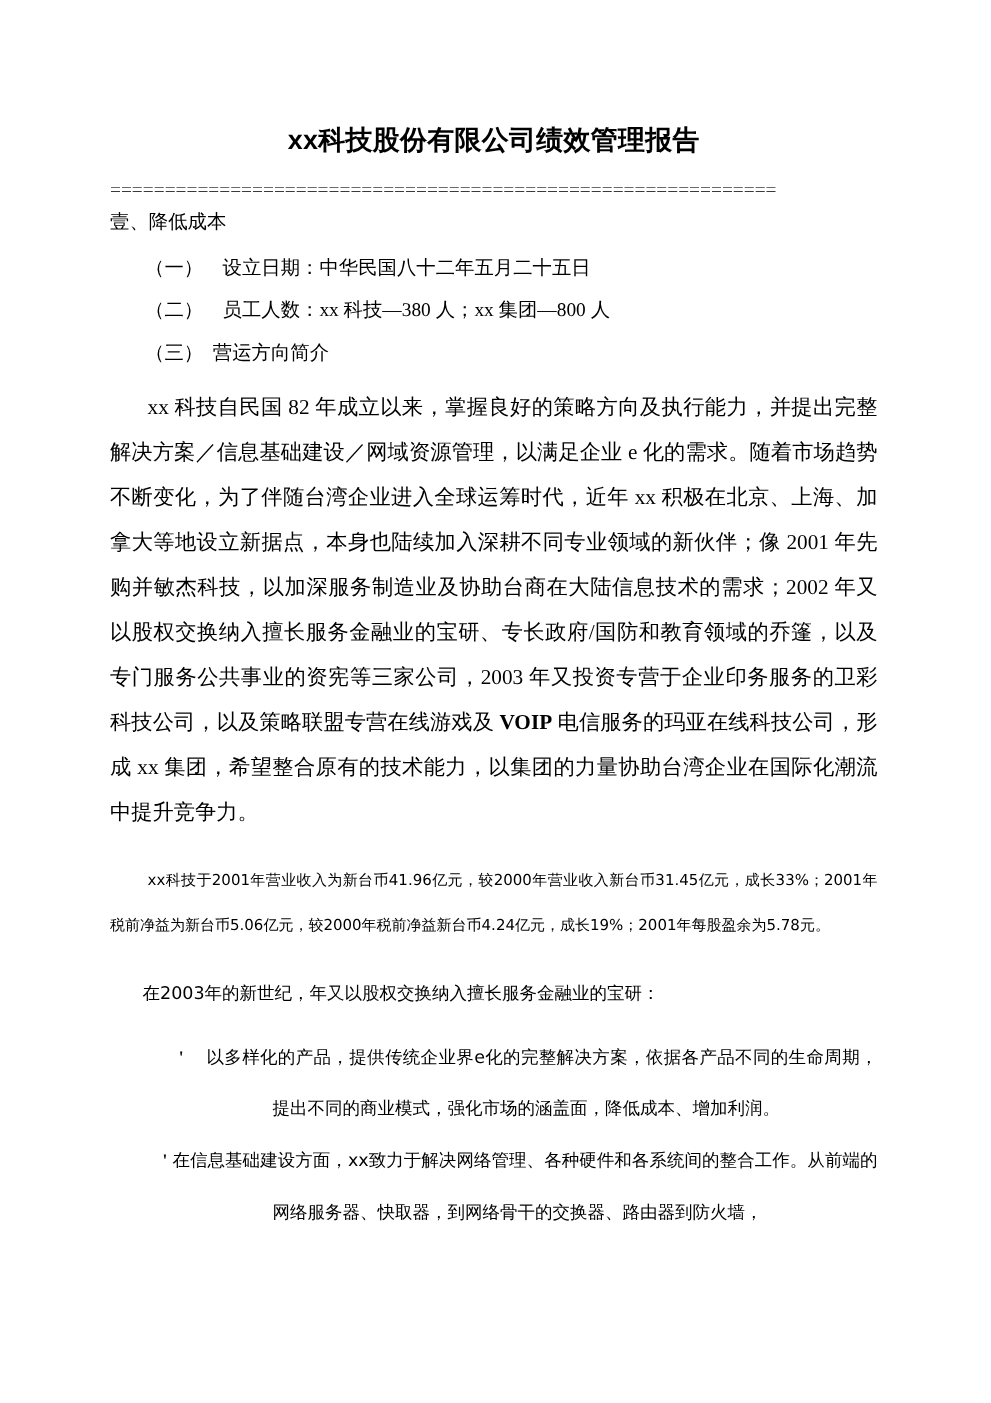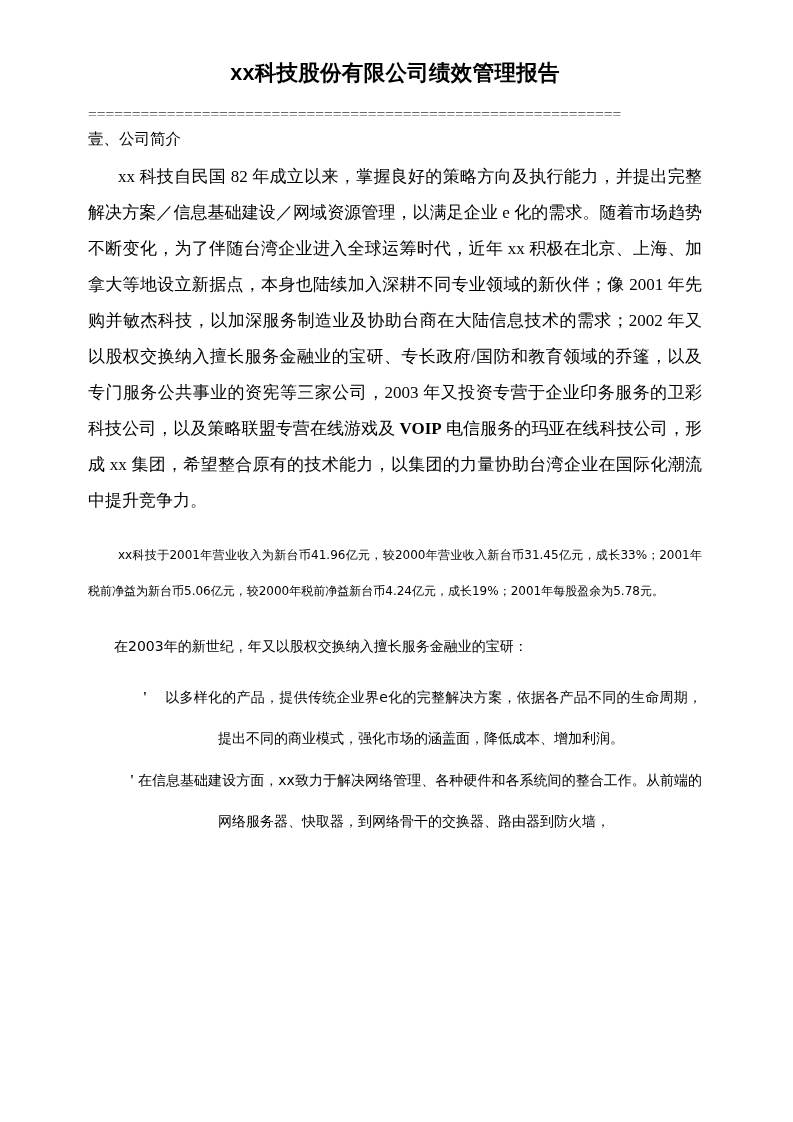--- a/index.html
+++ b/index.html
@@ -32,21 +32,21 @@
     width: 614px;
   }
 
   
   .doc-title {
     font-family: "Liberation Sans", "DejaVu Sans", sans-serif;
     font-weight: bold;
     font-size: 21.5px;
     line-height: 30px;
     text-align: center;
-    margin-top: 58px;
+    margin-top: 97px;
     letter-spacing: 0.3px;
     color: #000;
   }
 
   
   .divider {
     font-family: "Liberation Serif", "DejaVu Serif", serif;
     font-size: 15.5px;
     line-height: 23px;
     color: #3a3a3a;
@@ -143,22 +143,27 @@
 </head>
 <body>
 
 <div class="page">
   <div class="content">
 
     <h1 class="doc-title">xx科技股份有限公司绩效管理报告</h1>
 
     <div class="divider">=============================================================</div>
 
-    <div class="section-heading">壹、公司简介</div>
+    <div class="section-heading">壹、降低成本</div>
 
+    <div class="num-list">
+      <div class="num-item">（一）    设立日期：中华民国八十二年五月二十五日</div>
+      <div class="num-item">（二）    员工人数：xx 科技—380 人；xx 集团—800 人</div>
+      <div class="num-item">（三）  营运方向简介</div>
+    </div>
 
     <p class="body-para"><span>xx 科技自民国 82 年成立以来，掌握良好的策略方向及执行能力，并提出完整解决方案／信息基础建设／网域资源管理，以满足企业 e 化的需求。随着市场趋势不断变化，为了伴随台湾企业进入全球运筹时代，近年 xx 积极在北京、上海、加拿大等地设立新据点，本身也陆续加入深耕不同专业领域的新伙伴；像 2001 年先购并敏杰科技，以加深服务制造业及协助台商在大陆信息技术的需求；2002 年又以股权交换纳入擅长服务金融业的宝研、专长政府/国防和教育领域的乔篷，以及专门服务公共事业的资宪等三家公司，2003 年又投资专营于企业印务服务的卫彩科技公司，以及策略联盟专营在线游戏及 </span><b>VOIP</b><span> 电信服务的玛亚在线科技公司，形成 xx 集团，希望整合原有的技术能力，以集团的力量协助台湾企业在国际化潮流中提升竞争力。</span></p>
 
     <p class="fin-para">xx科技于2001年营业收入为新台币41.96亿元，较2000年营业收入新台币31.45亿元，成长33%；2001年税前净益为新台币5.06亿元，较2000年税前净益新台币4.24亿元，成长19%；2001年每股盈余为5.78元。</p>
 
     <p class="intro-line">在2003年的新世纪，年又以股权交换纳入擅长服务金融业的宝研：</p>
 
     <div class="bullet-list">
       <div class="bullet-item"><span class="bullet-mark">'</span><span class="bullet-gap"></span><span>以多样化的产品，提供传统企业界e化的完整解决方案，依据各产品不同的生命周期，提出不同的商业模式，强化市场的涵盖面，降低成本、增加利润。</span></div>
 

